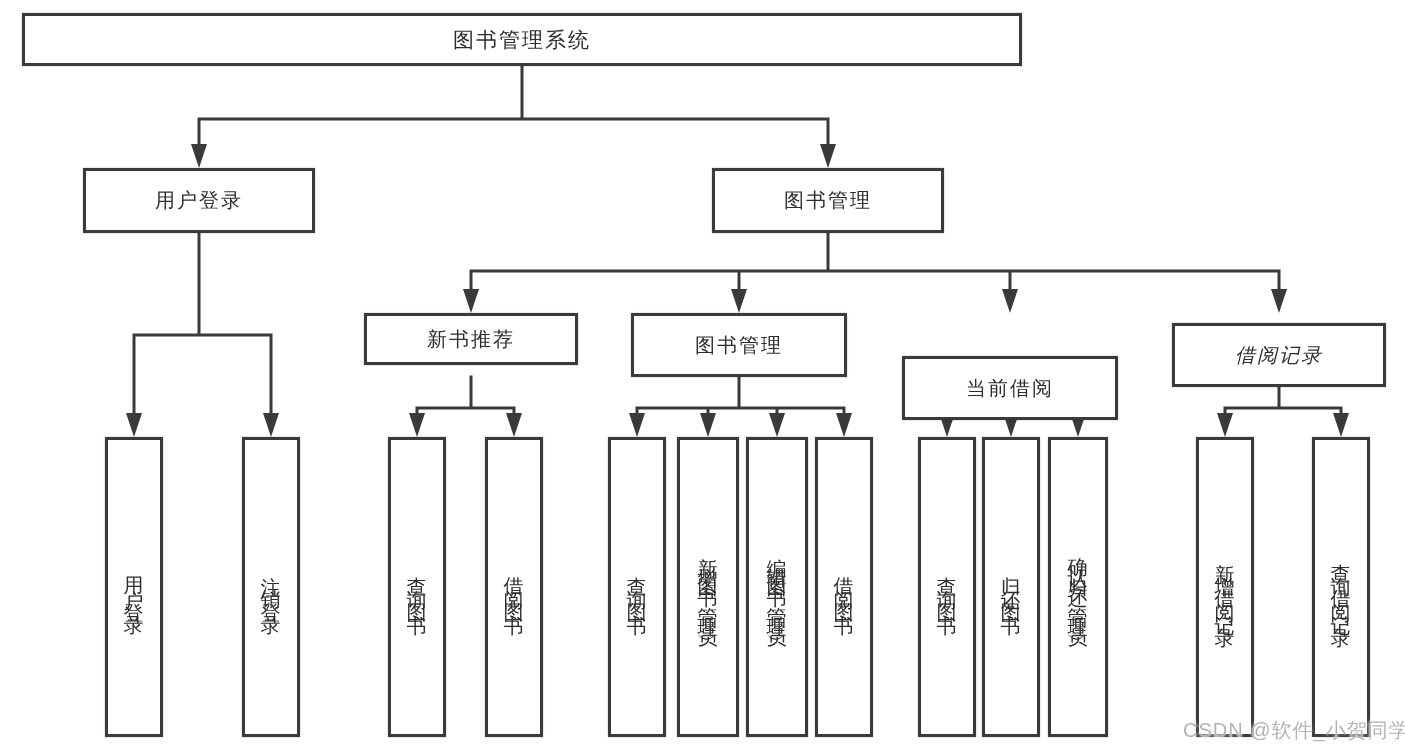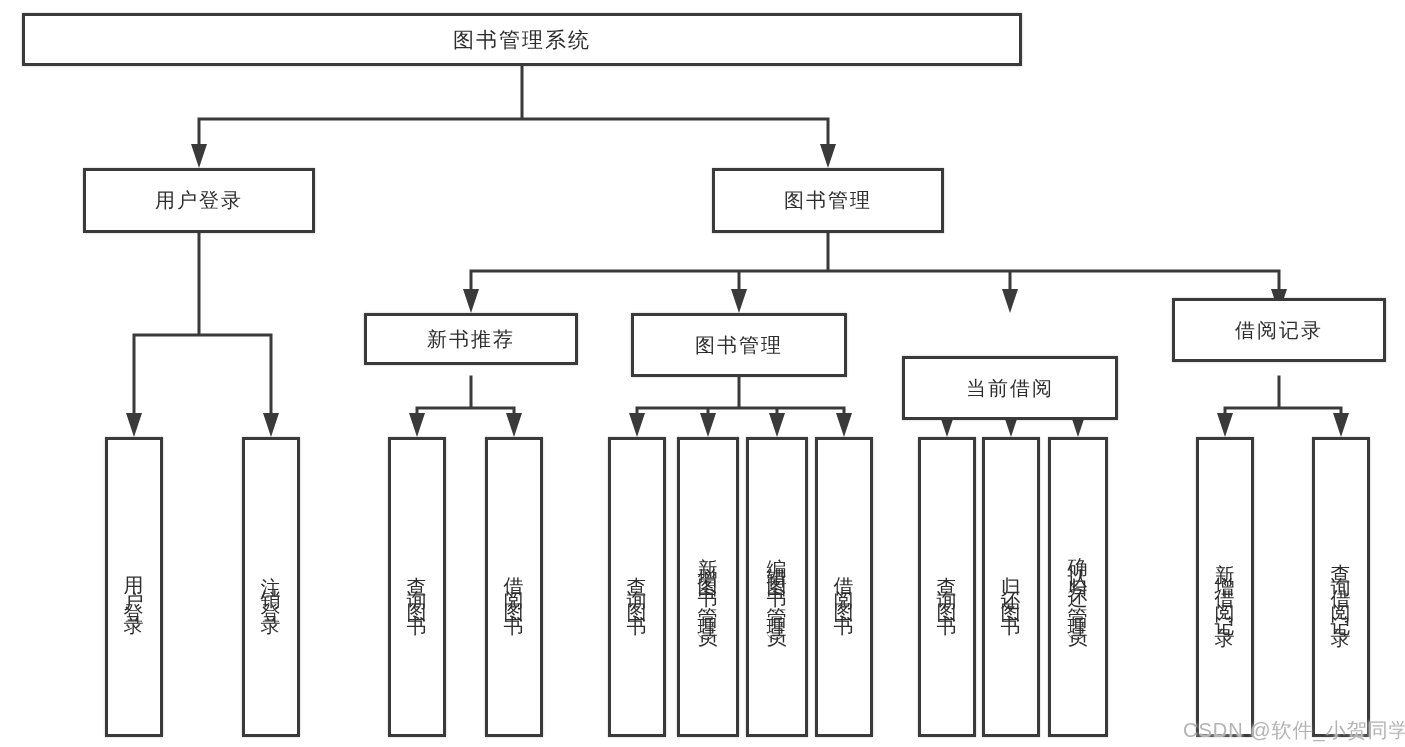--- a/index.html
+++ b/index.html
@@ -87,21 +87,21 @@
   </svg>
 
   <div class="node root" style="left:22px;top:13px;width:1000px;height:53px;">图书管理系统</div>
 
   <div class="node h" style="left:83px;top:168px;width:232px;height:65px;">用户登录</div>
   <div class="node h" style="left:712px;top:168px;width:232px;height:65px;">图书管理</div>
 
   <div class="node h" style="left:364px;top:313px;width:214px;height:52px;">新书推荐</div>
   <div class="node h" style="left:631px;top:313px;width:216px;height:64px;">图书管理</div>
   <div class="node h" style="left:902px;top:313px;width:216px;height:64px;margin-top:43px;">当前借阅</div>
-  <div class="node h" style="left:1172px;top:298px;width:214px;height:64px;">借阅记录</div>
+  <div class="node h" style="left:1172px;top:323px;width:214px;height:64px;font-style:italic;">借阅记录</div>
 
   <div class="node leaf" style="left:105px;top:437px;width:58px;height:300px;">
     <span>用户登录</span>
     </div>
   <div class="node leaf" style="left:242px;top:437px;width:58px;height:300px;">
     <span>注销登录</span>
     </div>
 
   <div class="node leaf" style="left:388px;top:437px;width:58px;height:300px;">
     <span>查询图书</span>

